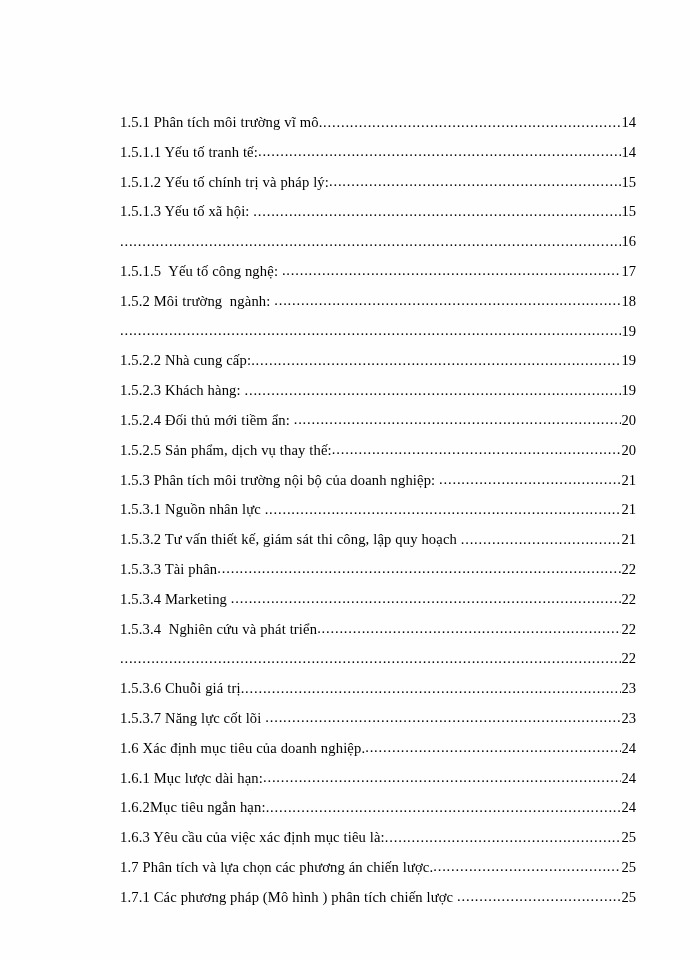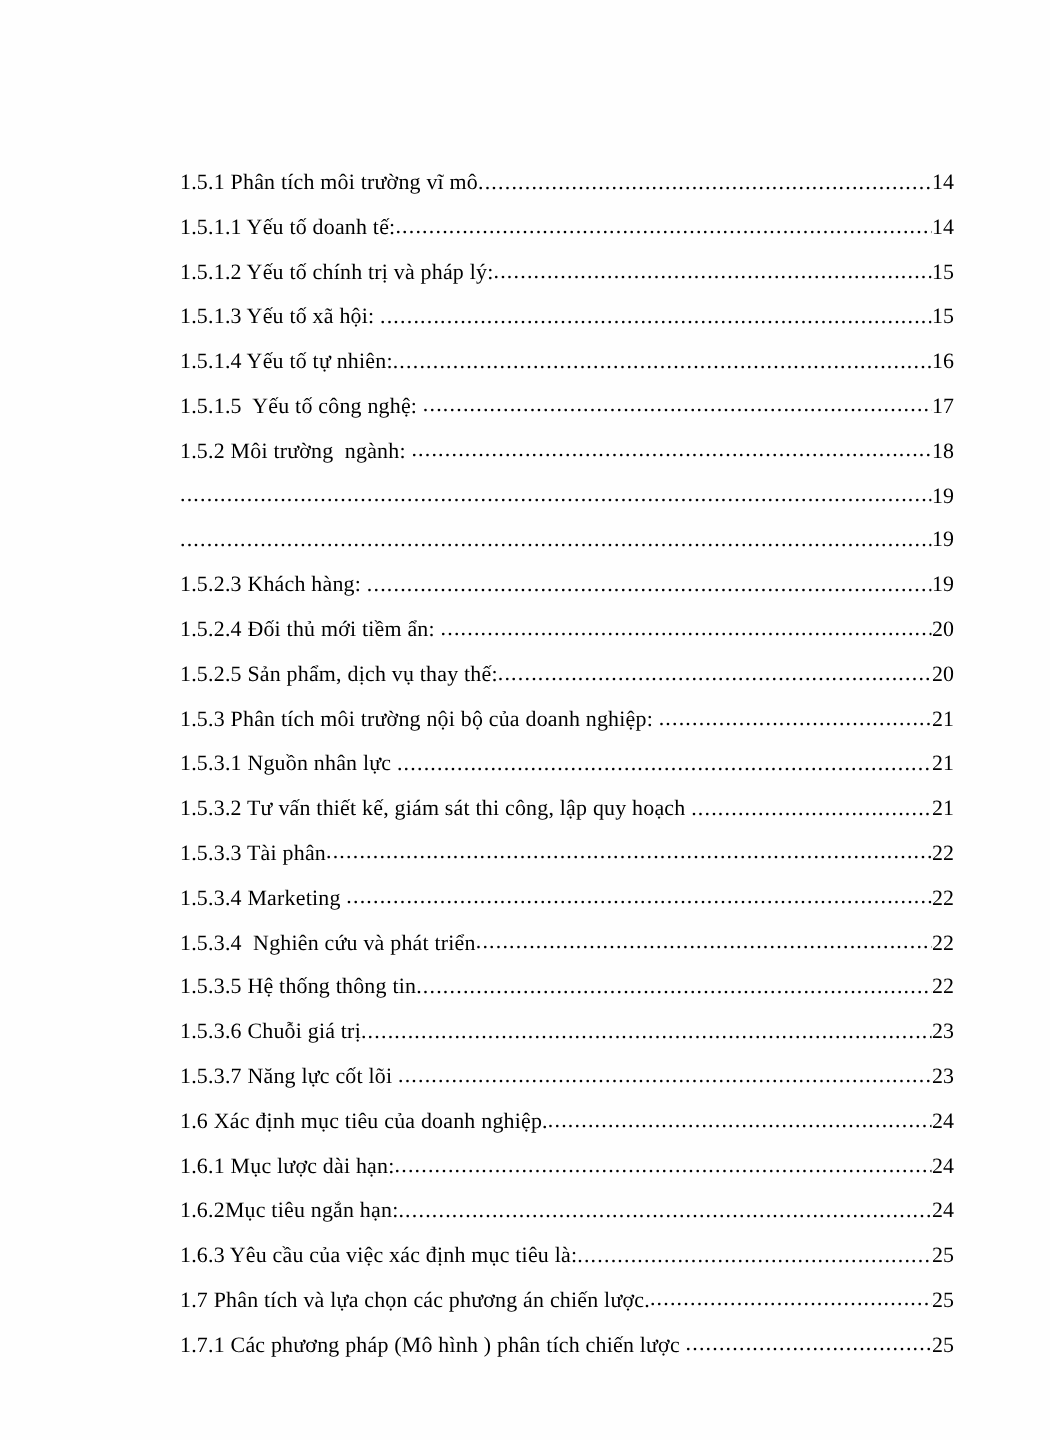--- a/index.html
+++ b/index.html
@@ -72,38 +72,38 @@
     white-space: pre;
     padding-left: 0.5px;
   }
 </style>
 </head>
 <body>
 
 <div class="page">
   <div class="toc" id="toc-list">
       <div class="toc-entry"><span class="entry-title">1.5.1 Phân tích môi trường vĩ mô</span><span class="entry-leader">...................................................................................................................................................................................</span><span class="entry-page">14</span></div>
-      <div class="toc-entry"><span class="entry-title">1.5.1.1 Yếu tố doanh tế:</span><span class="entry-leader">...................................................................................................................................................................................</span><span class="entry-page">14</span></div>
+      <div class="toc-entry"><span class="entry-title">1.5.1.1 Yếu tố tranh tế:</span><span class="entry-leader">...................................................................................................................................................................................</span><span class="entry-page">14</span></div>
       <div class="toc-entry"><span class="entry-title">1.5.1.2 Yếu tố chính trị và pháp lý:</span><span class="entry-leader">...................................................................................................................................................................................</span><span class="entry-page">15</span></div>
       <div class="toc-entry"><span class="entry-title">1.5.1.3 Yếu tố xã hội: </span><span class="entry-leader">...................................................................................................................................................................................</span><span class="entry-page">15</span></div>
-      <div class="toc-entry"><span class="entry-title">1.5.1.4 Yếu tố tự nhiên:</span><span class="entry-leader">...................................................................................................................................................................................</span><span class="entry-page">16</span></div>
+      <div class="toc-entry"><span class="entry-leader">...................................................................................................................................................................................</span><span class="entry-page">16</span></div>
       <div class="toc-entry"><span class="entry-title">1.5.1.5  Yếu tố công nghệ: </span><span class="entry-leader">...................................................................................................................................................................................</span><span class="entry-page">17</span></div>
       <div class="toc-entry"><span class="entry-title">1.5.2 Môi trường  ngành: </span><span class="entry-leader">...................................................................................................................................................................................</span><span class="entry-page">18</span></div>
       <div class="toc-entry"><span class="entry-leader">...................................................................................................................................................................................</span><span class="entry-page">19</span></div>
-      <div class="toc-entry"><span class="entry-leader">...................................................................................................................................................................................</span><span class="entry-page">19</span></div>
+      <div class="toc-entry"><span class="entry-title">1.5.2.2 Nhà cung cấp:</span><span class="entry-leader">...................................................................................................................................................................................</span><span class="entry-page">19</span></div>
       <div class="toc-entry"><span class="entry-title">1.5.2.3 Khách hàng: </span><span class="entry-leader">...................................................................................................................................................................................</span><span class="entry-page">19</span></div>
       <div class="toc-entry"><span class="entry-title">1.5.2.4 Đối thủ mới tiềm ẩn: </span><span class="entry-leader">...................................................................................................................................................................................</span><span class="entry-page">20</span></div>
       <div class="toc-entry"><span class="entry-title">1.5.2.5 Sản phẩm, dịch vụ thay thế:</span><span class="entry-leader">...................................................................................................................................................................................</span><span class="entry-page">20</span></div>
       <div class="toc-entry"><span class="entry-title">1.5.3 Phân tích môi trường nội bộ của doanh nghiệp: </span><span class="entry-leader">...................................................................................................................................................................................</span><span class="entry-page">21</span></div>
       <div class="toc-entry"><span class="entry-title">1.5.3.1 Nguồn nhân lực </span><span class="entry-leader">...................................................................................................................................................................................</span><span class="entry-page">21</span></div>
       <div class="toc-entry"><span class="entry-title">1.5.3.2 Tư vấn thiết kế, giám sát thi công, lập quy hoạch </span><span class="entry-leader">...................................................................................................................................................................................</span><span class="entry-page">21</span></div>
       <div class="toc-entry"><span class="entry-title">1.5.3.3 Tài phân</span><span class="entry-leader">...................................................................................................................................................................................</span><span class="entry-page">22</span></div>
       <div class="toc-entry"><span class="entry-title">1.5.3.4 Marketing </span><span class="entry-leader">...................................................................................................................................................................................</span><span class="entry-page">22</span></div>
       <div class="toc-entry"><span class="entry-title">1.5.3.4  Nghiên cứu và phát triển</span><span class="entry-leader">...................................................................................................................................................................................</span><span class="entry-page">22</span></div>
-      <div class="toc-entry"><span class="entry-title">1.5.3.5 Hệ thống thông tin</span><span class="entry-leader">...................................................................................................................................................................................</span><span class="entry-page">22</span></div>
+      <div class="toc-entry"><span class="entry-leader">...................................................................................................................................................................................</span><span class="entry-page">22</span></div>
       <div class="toc-entry"><span class="entry-title">1.5.3.6 Chuỗi giá trị</span><span class="entry-leader">...................................................................................................................................................................................</span><span class="entry-page">23</span></div>
       <div class="toc-entry"><span class="entry-title">1.5.3.7 Năng lực cốt lõi </span><span class="entry-leader">...................................................................................................................................................................................</span><span class="entry-page">23</span></div>
       <div class="toc-entry"><span class="entry-title">1.6 Xác định mục tiêu của doanh nghiệp.</span><span class="entry-leader">...................................................................................................................................................................................</span><span class="entry-page">24</span></div>
       <div class="toc-entry"><span class="entry-title">1.6.1 Mục lược dài hạn:</span><span class="entry-leader">...................................................................................................................................................................................</span><span class="entry-page">24</span></div>
       <div class="toc-entry"><span class="entry-title">1.6.2Mục tiêu ngắn hạn:</span><span class="entry-leader">...................................................................................................................................................................................</span><span class="entry-page">24</span></div>
       <div class="toc-entry"><span class="entry-title">1.6.3 Yêu cầu của việc xác định mục tiêu là:</span><span class="entry-leader">...................................................................................................................................................................................</span><span class="entry-page">25</span></div>
       <div class="toc-entry"><span class="entry-title">1.7 Phân tích và lựa chọn các phương án chiến lược.</span><span class="entry-leader">...................................................................................................................................................................................</span><span class="entry-page">25</span></div>
       <div class="toc-entry"><span class="entry-title">1.7.1 Các phương pháp (Mô hình ) phân tích chiến lược </span><span class="entry-leader">...................................................................................................................................................................................</span><span class="entry-page">25</span></div>
     </div>
 </div>

